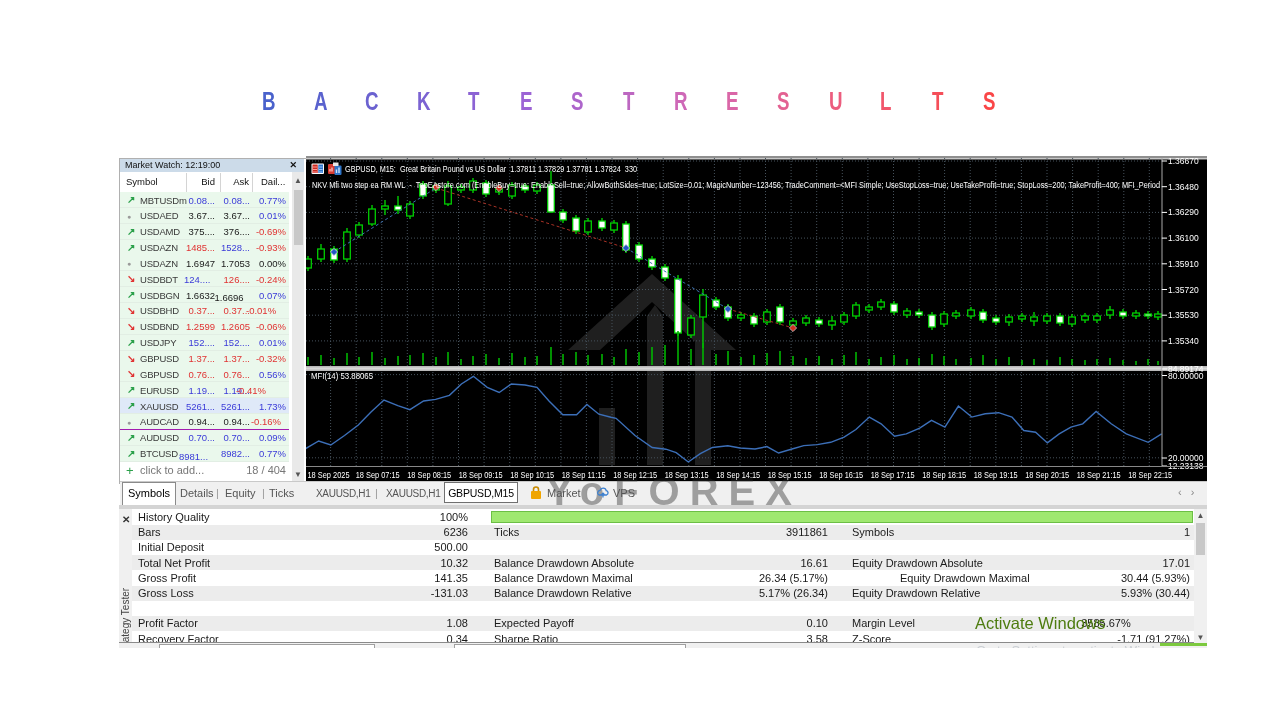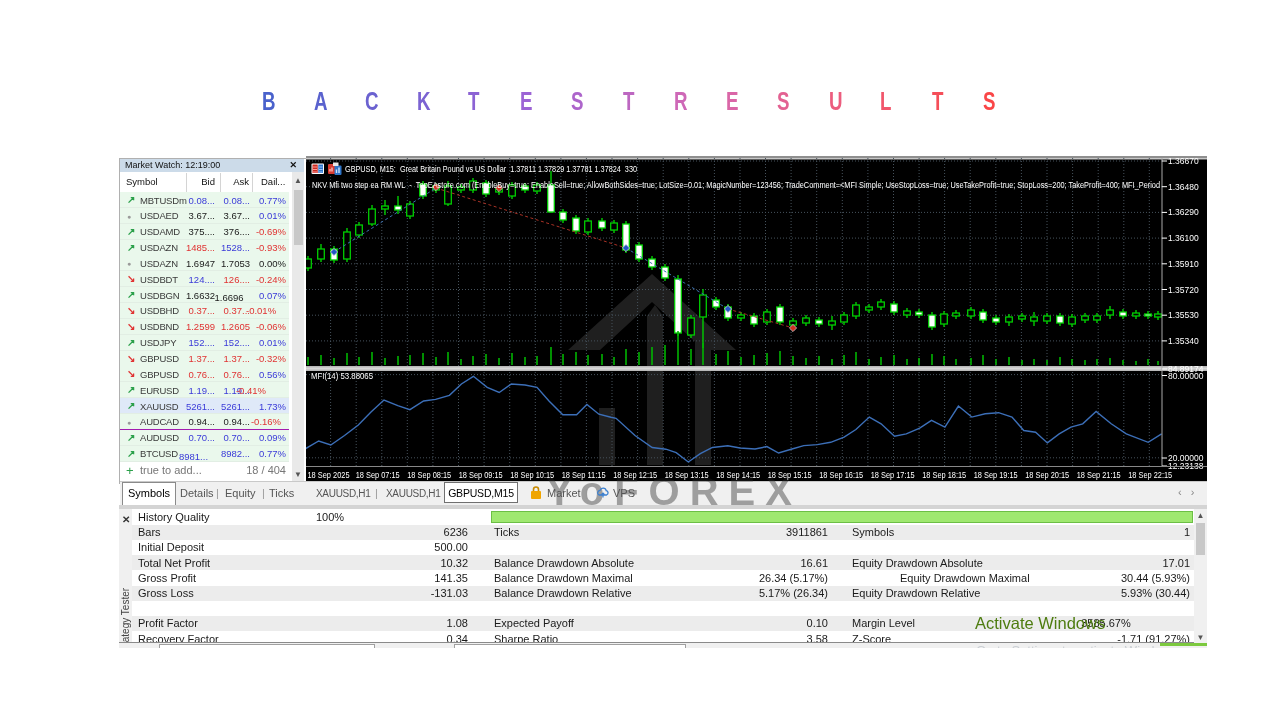--- a/index.html
+++ b/index.html
@@ -63,21 +63,21 @@
     <div style="position:absolute;left:120px;top:255.4px;width:169px;height:15.00px;background:#eaf8ec;border-bottom:1px solid #e2eee4;font:9.5px 'Liberation Sans',sans-serif">
       <span style="position:absolute;left:7px;top:2px"><span style="color:#9a9a9a;font-size:7px">●</span></span>
       <span style="position:absolute;left:20px;top:2.5px;color:#3a3a3a;letter-spacing:-0.2px">USDAZN</span>
       <span style="position:absolute;left:52px;top:2.5px;width:43px;text-align:right;color:#1a1a1a">1.6947</span>
       <span style="position:absolute;left:88px;top:2.5px;width:42px;text-align:right;color:#1a1a1a">1.7053</span>
       <span style="position:absolute;left:126px;top:2.5px;width:40px;text-align:right;color:#1a1a1a">0.00%</span>
     </div>
     <div style="position:absolute;left:120px;top:271.2px;width:169px;height:15.00px;background:#eaf8ec;border-bottom:1px solid #e2eee4;font:9.5px 'Liberation Sans',sans-serif">
       <span style="position:absolute;left:7px;top:2px"><span style="color:#e03232;font-weight:bold;font-size:10px">↘</span></span>
       <span style="position:absolute;left:20px;top:2.5px;color:#3a3a3a;letter-spacing:-0.2px">USDBDT</span>
-      <span style="position:absolute;left:52px;top:2.5px;width:43px;text-align:right;color:#3a3ad8">124....</span>
+      <span style="position:absolute;left:64px;top:2.5px;width:43px;color:#3a3ad8">124....</span>
       <span style="position:absolute;left:88px;top:2.5px;width:42px;text-align:right;color:#e03232">126....</span>
       <span style="position:absolute;left:126px;top:2.5px;width:40px;text-align:right;color:#e03232">-0.24%</span>
     </div>
     <div style="position:absolute;left:120px;top:287.1px;width:169px;height:15.00px;background:#eaf8ec;border-bottom:1px solid #e2eee4;font:9.5px 'Liberation Sans',sans-serif">
       <span style="position:absolute;left:7px;top:2px"><span style="color:#2ba04a;font-weight:bold;font-size:10px">↗</span></span>
       <span style="position:absolute;left:20px;top:2.5px;color:#3a3a3a;letter-spacing:-0.2px">USDBGN</span>
       <span style="position:absolute;left:52px;top:2.5px;width:43px;text-align:right;color:#1a1a1a">1.6632</span>
       <span style="position:absolute;left:88px;top:5px;width:42px;text-align:center;color:#1a1a1a">1.6696</span>
       <span style="position:absolute;left:126px;top:2.5px;width:40px;text-align:right;color:#3a3ad8">0.07%</span>
     </div>
@@ -146,21 +146,21 @@
     </div>
     <div style="position:absolute;left:120px;top:445.6px;width:169px;height:15.00px;background:#eaf8ec;border-bottom:1px solid #e2eee4;font:9.5px 'Liberation Sans',sans-serif">
       <span style="position:absolute;left:7px;top:2px"><span style="color:#2ba04a;font-weight:bold;font-size:10px">↗</span></span>
       <span style="position:absolute;left:20px;top:2.5px;color:#3a3a3a;letter-spacing:-0.2px">BTCUSD</span>
       <span style="position:absolute;left:52px;top:5px;width:43px;text-align:center;color:#3a3ad8">8981...</span>
       <span style="position:absolute;left:88px;top:2.5px;width:42px;text-align:right;color:#3a3ad8">8982...</span>
       <span style="position:absolute;left:126px;top:2.5px;width:40px;text-align:right;color:#3a3ad8">0.77%</span>
     </div>
     <div style="position:absolute;left:120px;top:463.4px;width:169px;height:15px;background:#fff;font:11px 'Liberation Sans',sans-serif">
       <span style="position:absolute;left:6px;top:0px;color:#2ba04a;font-size:13px">+</span>
-      <span style="position:absolute;left:20px;top:1px;color:#777">true to add...</span>
+      <span style="position:absolute;left:20px;top:1px;color:#777">click to add...</span>
       <span style="position:absolute;left:100px;top:1px;width:66px;text-align:right;color:#777">18 / 404</span>
     </div>
     <div style="position:absolute;left:292px;top:172px;width:12px;height:309px;background:#e9e9e9"></div>
     <div style="position:absolute;left:292px;top:176px;width:12px;height:12px;font:8px 'Liberation Sans',sans-serif;color:#555;text-align:center">▲</div>
     <div style="position:absolute;left:292px;top:470px;width:12px;height:12px;font:8px 'Liberation Sans',sans-serif;color:#555;text-align:center">▼</div>
     <div style="position:absolute;left:293.5px;top:190px;width:9px;height:55px;background:#c8c8c8"></div>
     <svg style="position:absolute;left:306px;top:156px" width="901" height="325">
       <rect x="0" y="0" width="901" height="325" fill="#000"></rect>
       <rect x="0" y="0" width="901" height="2.2" fill="#8f8f8f"></rect>
       <rect x="0" y="2.2" width="901" height="1.2" fill="#f2f2f2"></rect>
@@ -341,21 +341,21 @@
       <path d="M 3 9 A 2.5 2.5 0 0 1 4 4.3 A 3.2 3.2 0 0 1 10.2 4.6 A 2.3 2.3 0 0 1 10.6 9 Z" fill="none" stroke="#3a7fd0" stroke-width="1.3"></path>
       <path d="M 7 11.5 V 7 M 5.4 8.6 L 7 7 L 8.6 8.6" stroke="#3a7fd0" stroke-width="1.2" fill="none"></path>
     </svg>
     <div style="position:absolute;left:613px;top:487px;font:11px 'Liberation Sans',sans-serif;color:#555">VPS</div>
     <div style="position:absolute;left:1178px;top:486px;font:11px 'Liberation Sans',sans-serif;color:#888">‹&nbsp;&nbsp;&nbsp;›</div>
     <div style="position:absolute;left:119px;top:505px;width:1088px;height:141px;background:#fff;border-top:4px solid #d4d4d4;box-sizing:border-box"></div>
     <div style="position:absolute;left:119px;top:509px;width:13px;height:137px;background:#f0f0f0"></div>
     <div style="position:absolute;left:66px;top:589px;width:120px;height:12px;font:10px 'Liberation Sans',sans-serif;color:#444;transform:rotate(-90deg);transform-origin:center">Strategy Tester</div>
     <div style="position:absolute;left:122px;top:513.5px;font:bold 10px 'Liberation Sans',sans-serif;color:#333">✕</div>
     <div style="position:absolute;left:138px;top:511.0px;font:11px 'Liberation Sans',sans-serif;color:#1a1a1a">History Quality</div>
-    <div style="position:absolute;left:316px;top:511.0px;width:168px;font:11px 'Liberation Sans',sans-serif;color:#1a1a1a">100%</div>
+    <div style="position:absolute;left:300px;top:511.0px;width:168px;text-align:right;font:11px 'Liberation Sans',sans-serif;color:#1a1a1a">100%</div>
     <div style="position:absolute;left:132px;top:524.7px;width:1062px;height:15.2px;background:#ececec"></div>
     <div style="position:absolute;left:138px;top:526.2px;font:11px 'Liberation Sans',sans-serif;color:#1a1a1a">Bars</div>
     <div style="position:absolute;left:300px;top:526.2px;width:168px;text-align:right;font:11px 'Liberation Sans',sans-serif;color:#1a1a1a">6236</div>
     <div style="position:absolute;left:494px;top:526.2px;font:11px 'Liberation Sans',sans-serif;color:#1a1a1a">Ticks</div>
     <div style="position:absolute;left:660px;top:526.2px;width:168px;text-align:right;font:11px 'Liberation Sans',sans-serif;color:#1a1a1a">3911861</div>
     <div style="position:absolute;left:852px;top:526.2px;font:11px 'Liberation Sans',sans-serif;color:#1a1a1a">Symbols</div>
     <div style="position:absolute;left:1022px;top:526.2px;width:168px;text-align:right;font:11px 'Liberation Sans',sans-serif;color:#1a1a1a">1</div>
     <div style="position:absolute;left:138px;top:541.4px;font:11px 'Liberation Sans',sans-serif;color:#1a1a1a">Initial Deposit</div>
     <div style="position:absolute;left:300px;top:541.4px;width:168px;text-align:right;font:11px 'Liberation Sans',sans-serif;color:#1a1a1a">500.00</div>
     <div style="position:absolute;left:132px;top:555.1px;width:1062px;height:15.2px;background:#ececec"></div>

